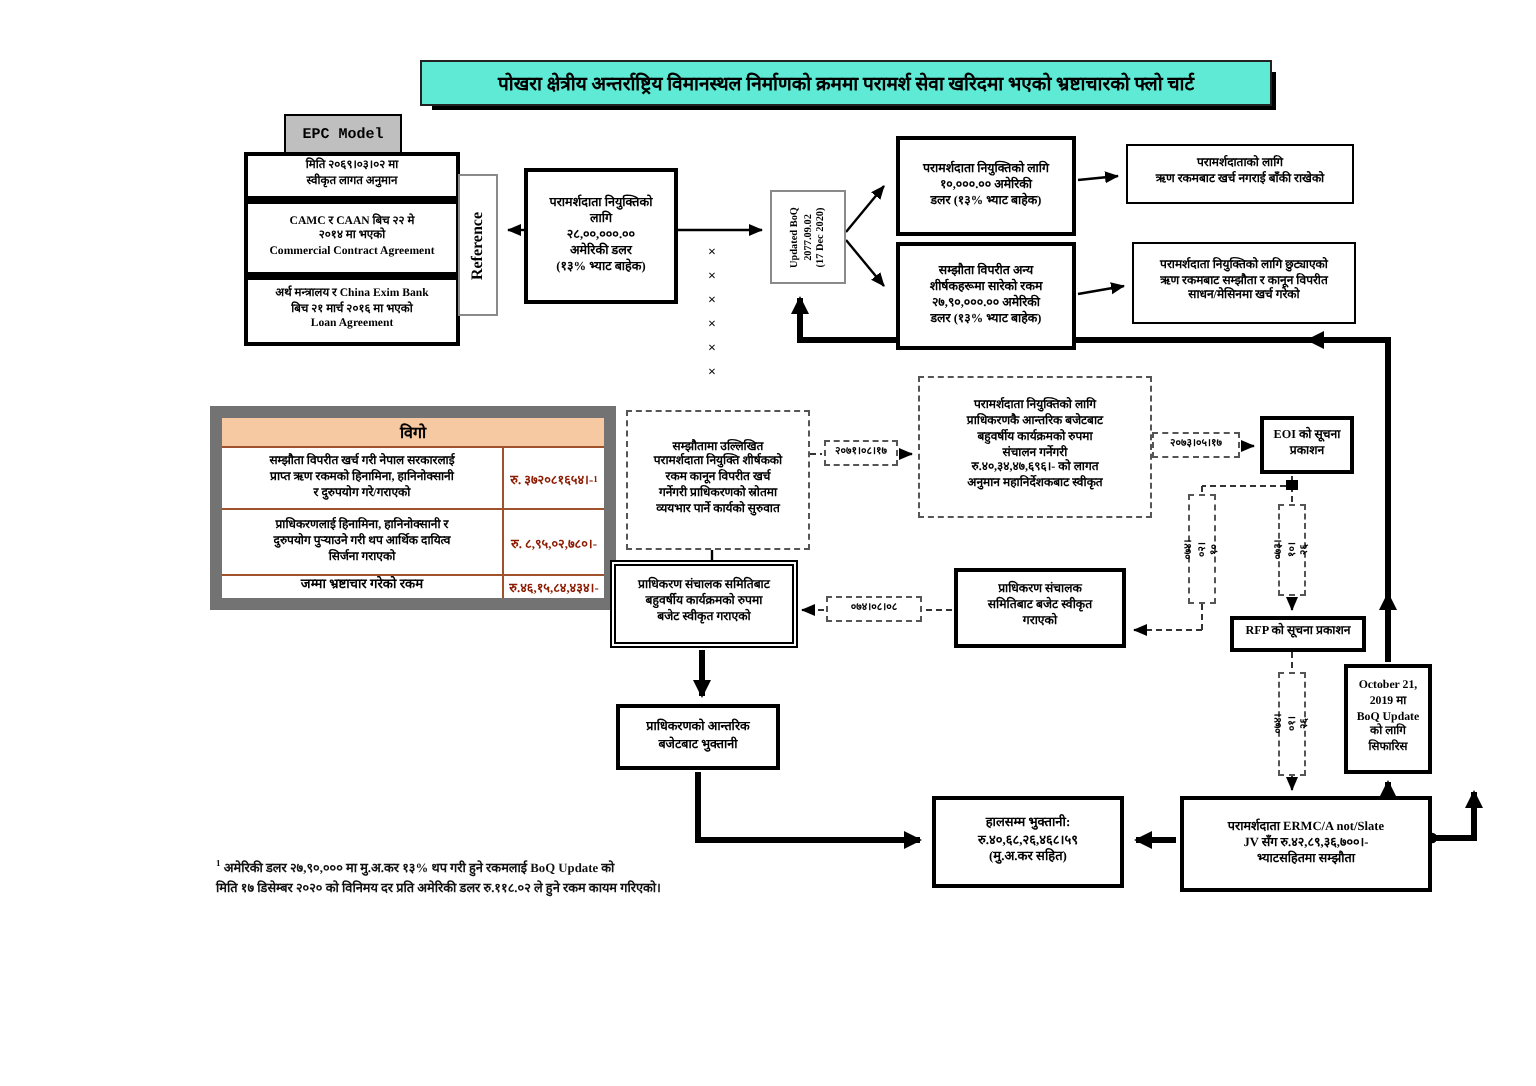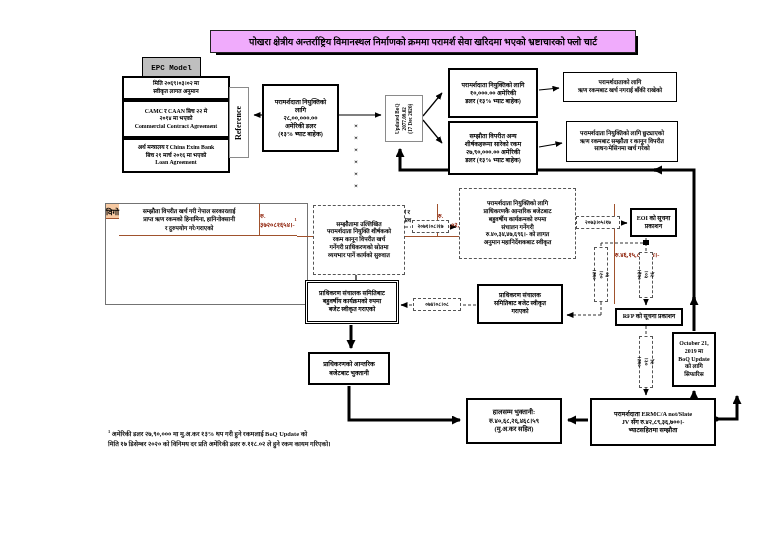--- a/index.html
+++ b/index.html
@@ -6,24 +6,24 @@
   body{width:768px;height:543px;font-family:"Liberation Serif","DejaVu Serif",serif;}
   #page{position:relative;width:768px;height:543px;background:#fff;overflow:hidden;}
   .box{position:absolute;background:#fff;border:2px solid #000;display:flex;align-items:center;justify-content:center;
        text-align:center;font-weight:bold;white-space:pre-line;line-height:1.3;color:#000;box-sizing:border-box;}
   .b1{border-width:1px;}
   .dash{border:1px dashed #555;font-weight:bold;}
   .dbl{border:3px double #000;}
   .lite{border:1px solid #8a8a8a;}
   .rot{transform:rotate(-90deg);white-space:pre-line;text-align:center;line-height:1.25;}
   .title{position:absolute;border:1px solid #222;box-shadow:4px 4px 0 -2px #000;display:flex;align-items:center;
-         justify-content:center;font-weight:bold;background:#f0abfc;}
+         justify-content:center;font-weight:bold;background:#5eead4;}
   .tab{position:absolute;background:#bfbfbf;border:1px solid #000;display:flex;align-items:center;justify-content:center;font-weight:bold;font-family:Liberation Mono, monospace;}
   .xcol{position:absolute;font-weight:bold;text-align:center;word-spacing:100px;}
-  .vigo{position:absolute;border:1px solid #737373;display:flex;background:#fff;box-sizing:border-box;}
+  .vigo{position:absolute;border:6px solid #737373;display:flex;flex-direction:column;background:#fff;box-sizing:border-box;}
   .vigo-h{background:#f6c9a2;border-bottom:1px solid #a0522d;display:flex;align-items:center;justify-content:center;
           font-weight:bold;font-size:8px;}
   .vigo-r{display:flex;border-bottom:1px solid #a0522d;}
   .vigo-r:last-child{border-bottom:none;}
   .vigo-d{width:141px;border-right:1px solid #a0522d;font-size:6px;font-weight:bold;display:flex;align-items:center;
           justify-content:center;text-align:center;white-space:pre-line;line-height:1.35;box-sizing:border-box;padding:1px 2px;}
   .vigo-a{flex:1;color:#8b1a00;font-weight:bold;font-size:6.4px;display:flex;align-items:center;justify-content:center;}
   .fn{position:absolute;font-size:6.4px;font-weight:600;color:#111;line-height:1.6;}
   sup{font-size:4.5px;}
   svg.conn{position:absolute;left:0;top:0;pointer-events:none;}

